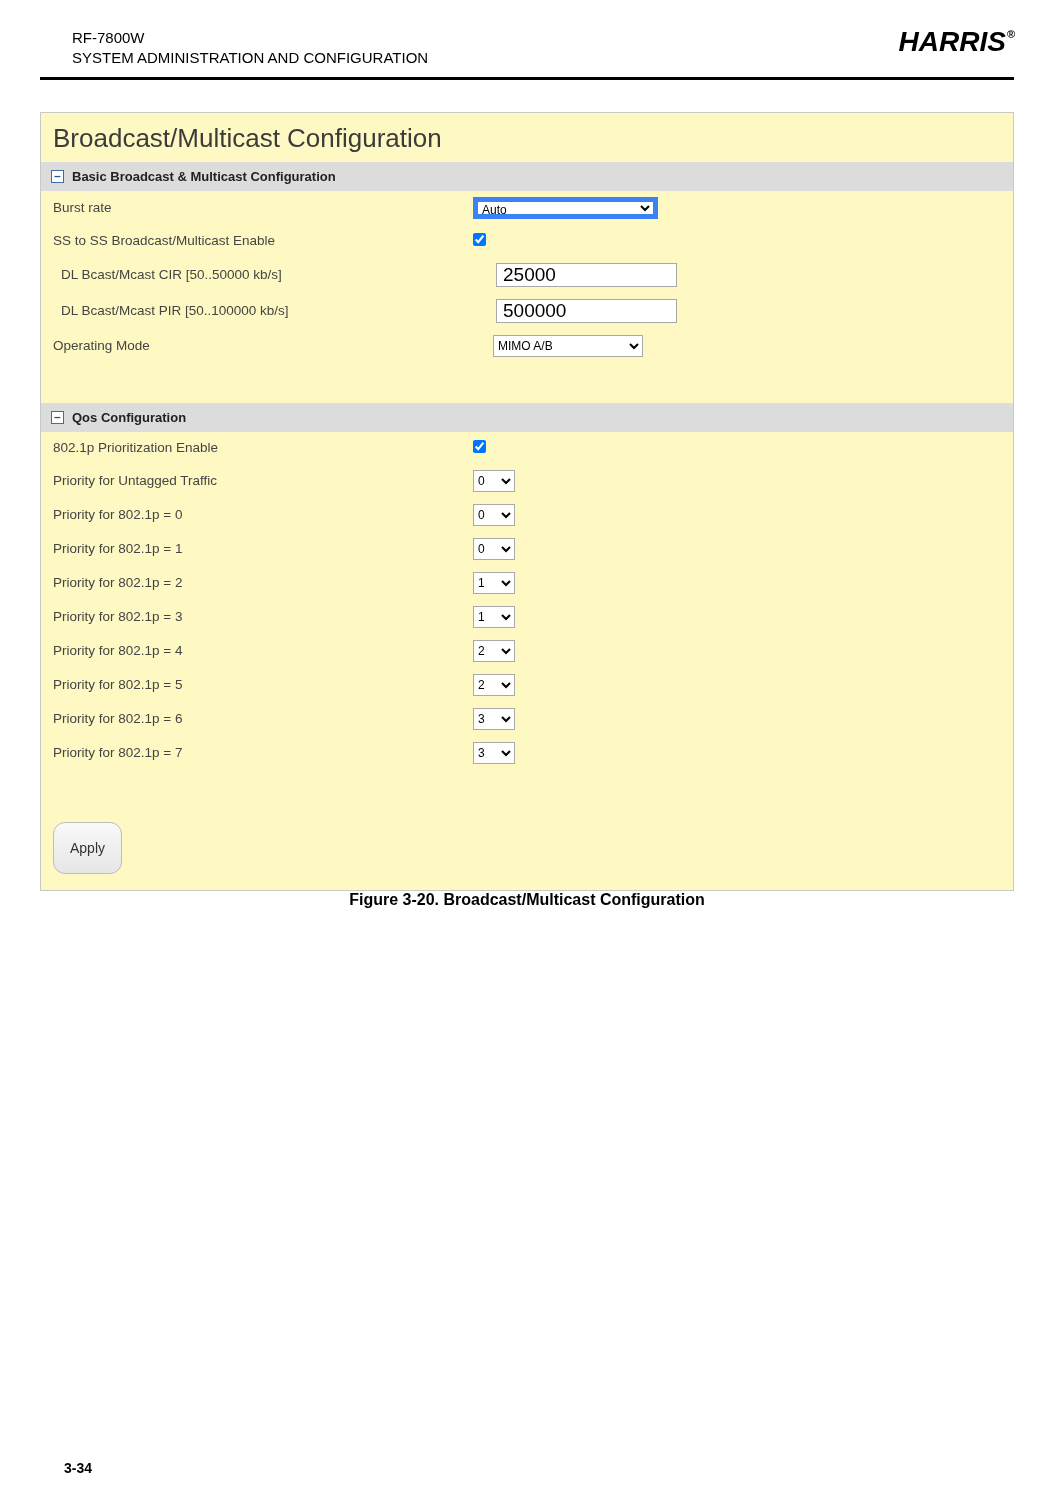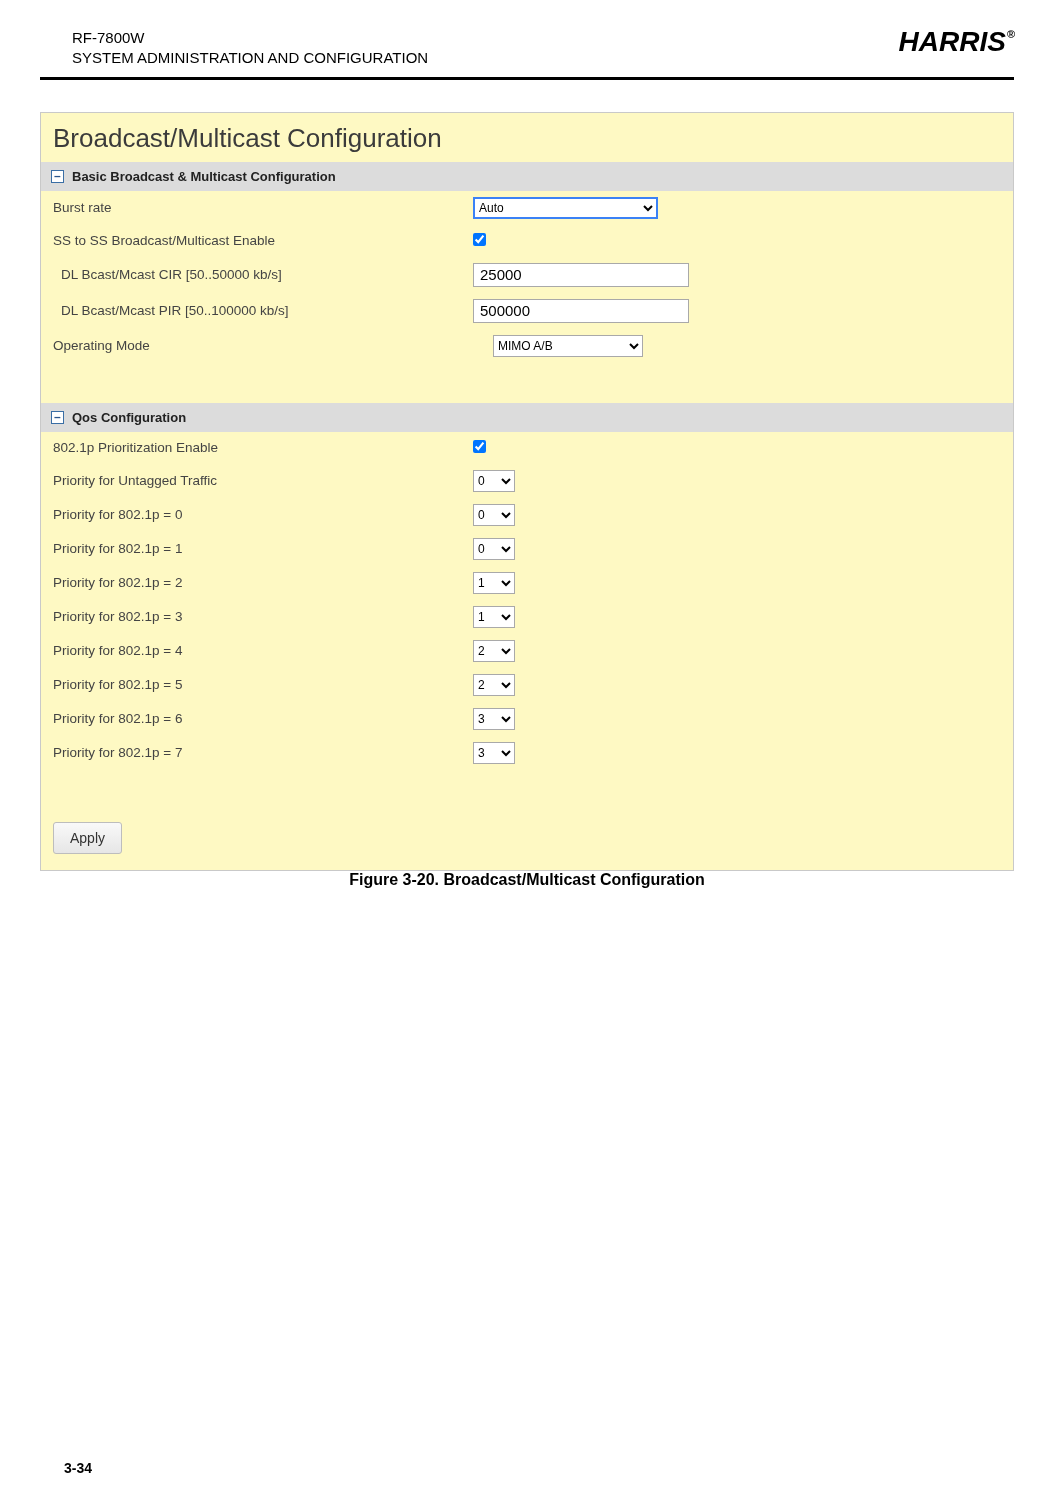--- a/index.html
+++ b/index.html
@@ -98,57 +98,58 @@
     padding-left: 8px;
   }
   .form-row .control {
     flex: 1;
   }
   select.wide {
     width: 185px;
     height: 22px;
     font-size: 12px;
     background: #fff;
-    border: 2px solid #3b82f6;
+    border: 5px solid #3b82f6;
   }
   select.med {
     width: 150px;
     height: 22px;
     font-size: 12px;
     background: #fff;
     border: 1px solid #a9a9a9;
     margin-left: 20px;
   }
   select.small {
     width: 42px;
     height: 22px;
     font-size: 12px;
     background: #fff;
     border: 1px solid #a9a9a9;
   }
   input[type=text].num {
-    width: 216px;
+    width: 181px;
     height: 24px;
-    font-size: 15px;
+    font-size: 19px;
     padding: 2px 6px;
     border: 1px solid #a9a9a9;
+    margin-left: 23px;
   }
   input[type=checkbox] {
     width: 13px;
     height: 13px;
   }
   .spacer { height: 40px; }
   .apply-row {
     padding: 20px 12px 16px 12px;
   }
   .btn {
     background: linear-gradient(#f9f9f9, #e6e6e6);
     border: 1px solid #bdbdbd;
-    border-radius: 3px;
-    padding: 7px 16px;
+    border-radius: 12px;
+    padding: 17px 16px;
     font-size: 14px;
     color: #333;
     cursor: pointer;
   }
   .figure-caption {
     text-align: center;
     font-weight: bold;
     font-size: 16px;
   }
   .page-footer {

